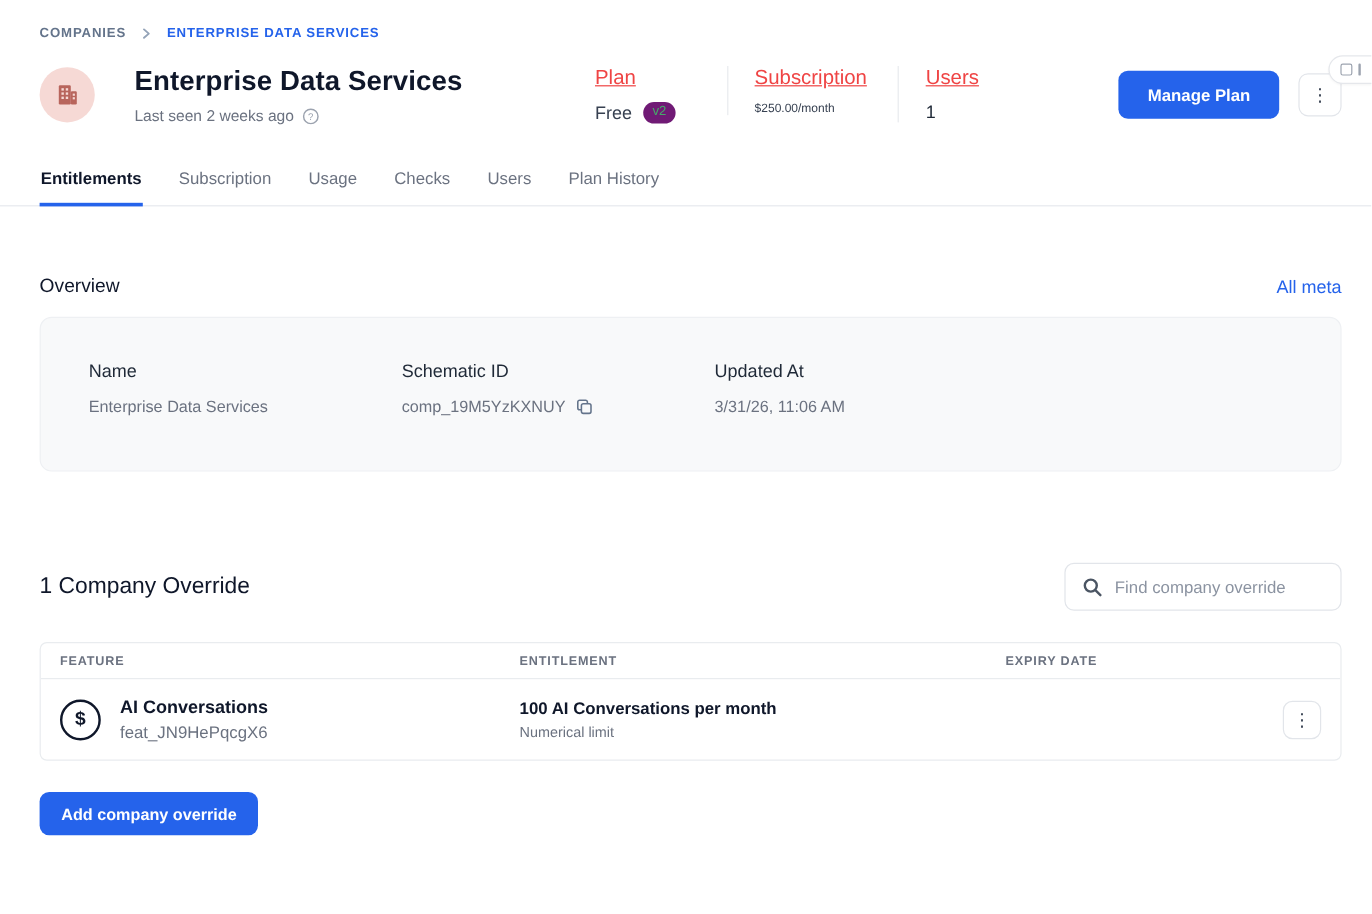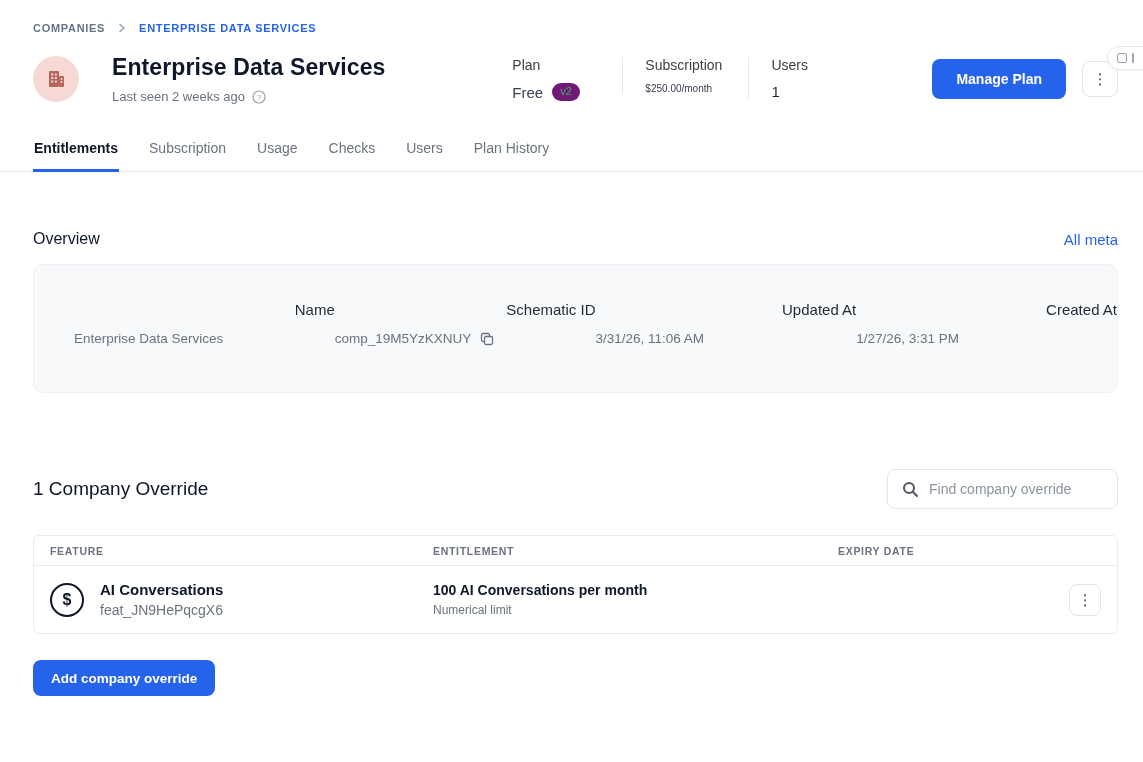--- a/index.html
+++ b/index.html
@@ -20,21 +20,21 @@
   
   .header { display:flex; align-items:center; padding:20px 25px 0 33px; }
   .avatar { width:46px; height:46px; border-radius:50%; background:#f6d9d5; display:flex; align-items:center; justify-content:center; flex:none; margin-right:33px; }
   .title-block { min-width:300px; }
   .page-title { font-size:23px; font-weight:700; color:#0f172a; letter-spacing:.1px; }
   .last-seen-row { display:flex; align-items:center; gap:7px; margin-top:8px; }
   .last-seen { font-size:13px; color:#6b7280; }
   .stats { display:flex; align-items:flex-start; margin-left:auto; }
   .stat { padding:0 26px 0 0; min-width:110px; }
   .stat + .stat { padding-left:22px; border-left:1px solid #e8eaee; }
-  .stat-label { font-size:14px; color:#404040; margin-bottom:10px; }
+  .stat-label { font-size:17px; color:#ef4444; margin-bottom:10px;text-decoration:underline; }
   .stat-value { font-size:15px; color:#374151; display:flex; align-items:center; gap:9px; }
   .stat-value.money { font-size:10px; color:#374151; }
   .stat-value.users { font-size:15px; color:#1f2937; }
   .badge-v2 { font-size:11px; color:#47a76a; background:#701a75; border-radius:10px; padding:2px 8px; line-height:1.2; }
   .header-actions { display:flex; align-items:center; gap:16px; margin-left:26px;padding-left:48px; }
   .btn-primary { background:#2563eb; color:#fff; border:none; border-radius:8px; font-family:inherit; font-size:14px; font-weight:700; height:40px; padding:0 24px; cursor:pointer; }
   .icon-btn { width:36px; height:36px; background:#fff; border:1px solid #e2e5ea; border-radius:8px; font-size:15px; color:#374151; cursor:pointer; display:flex; align-items:center; justify-content:center; font-family:inherit; }
 
   
   .overlay-widget { position:absolute; top:46px; right:-20px; width:56px; height:24px; background:#fff; border:1px solid #e5e7eb; border-radius:13px; box-shadow:0 1px 2px rgba(0,0,0,.04); display:flex; align-items:center; gap:5px; padding-left:9px; cursor:pointer; }
@@ -46,21 +46,21 @@
   .tab { position:relative; padding:12px 1px 15px; font-size:14px; color:#6b7280; cursor:pointer; white-space:nowrap; }
   .tab.active { color:#0f172a; font-weight:700; }
   .tab.active::after { content:""; position:absolute; left:0; right:0; bottom:-1px; height:3px; background:#2563eb; }
 
   .main { padding:0 25px 30px 33px; }
 
   
   .overview-head { display:flex; align-items:center; justify-content:space-between; margin-top:58px; }
   .section-title-lg { font-size:16px; font-weight:500; color:#0f172a; }
   .link { color:#2563eb; font-size:15px; font-weight:500; cursor:pointer; text-decoration:none; }
-  .meta-card { margin-top:16px; background:#f8f9fa; border:1px solid #eef0f3; border-radius:10px; padding:36px 0 46px 40px; display:grid; grid-template-columns:repeat(4,1fr);text-align:right; }
+  .meta-card { margin-top:16px; background:#f8f9fa; border:1px solid #eef0f3; border-radius:10px; padding:36px 0 46px 40px; display:grid; grid-template-columns:repeat(4,1fr); }
   .field-label { font-size:15px; color:#1f2937; margin-bottom:13px; }
   .field-value { font-size:13.5px; color:#6b7280; display:flex; align-items:center; gap:9px; }
 
   
   .override-head { display:flex; align-items:center; justify-content:space-between; margin-top:76px; }
   .section-title-md { font-size:19px; font-weight:500; color:#0f172a; }
   .search-box { display:flex; align-items:center; gap:10px; width:231px; height:40px; border:1px solid #e2e5ea; border-radius:8px; background:#fff; padding:0 12px 0 14px; }
   .search-box input { border:none; outline:none; flex:1; font-family:inherit; font-size:14px; color:#111827; background:transparent; }
   .search-box input::placeholder { color:#8b93a1; }
 
@@ -182,24 +182,20 @@
                 <rect x="4.5" y="4.5" width="8" height="8" rx="1.5" fill="none" stroke="#64748b" stroke-width="1.3"></rect>
                 <path d="M9.5 4.5 V3 a1.5 1.5 0 0 0-1.5-1.5 H3 A1.5 1.5 0 0 0 1.5 3 v5 A1.5 1.5 0 0 0 3 9.5 h1.5" fill="none" stroke="#64748b" stroke-width="1.3"></path>
               </svg>
           </span>
         </div>
       </div>
       <div>
         <div class="field-label">Updated At</div>
         <div class="field-value">3/31/26, 11:06 AM</div>
       </div>
-      <div>
-        <div class="field-label">Created At</div>
-        <div class="field-value">1/27/26, 3:31 PM</div>
-      </div>
     </div>
 
     
     <div class="override-head">
       <div class="section-title-md">1 Company Override</div>
       <div class="search-box">
         <span style="display:flex;">
           <svg width="17" height="17" viewBox="0 0 17 17">
               <circle cx="7" cy="7" r="5" fill="none" stroke="#4b5563" stroke-width="2"></circle>
               <line x1="11" y1="11" x2="15" y2="15" stroke="#4b5563" stroke-width="2" stroke-linecap="round"></line>

